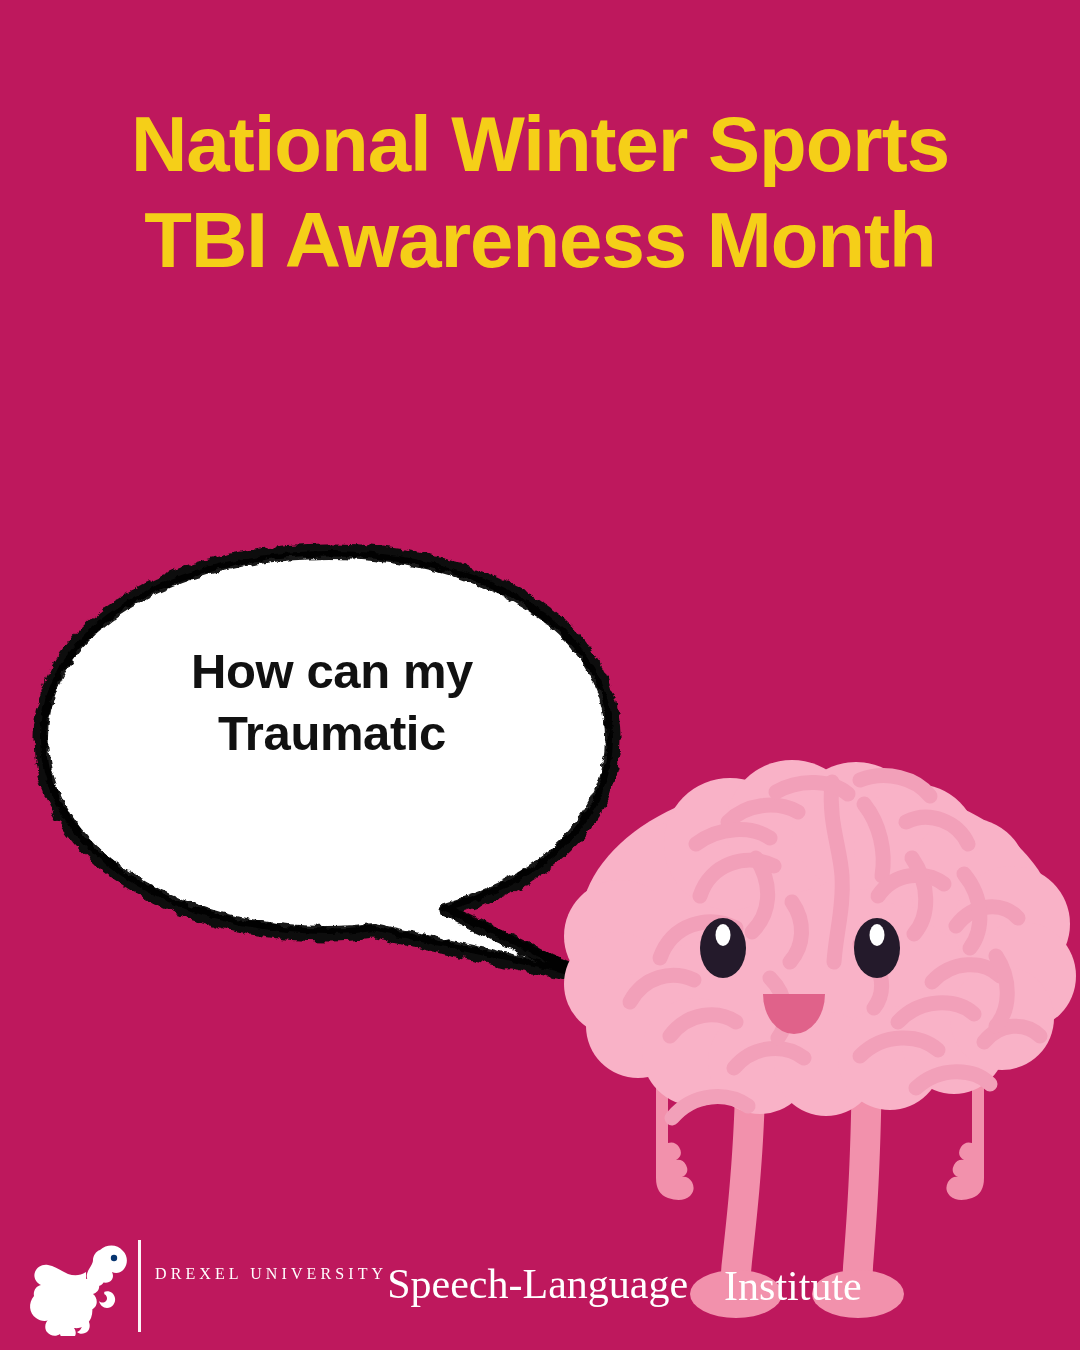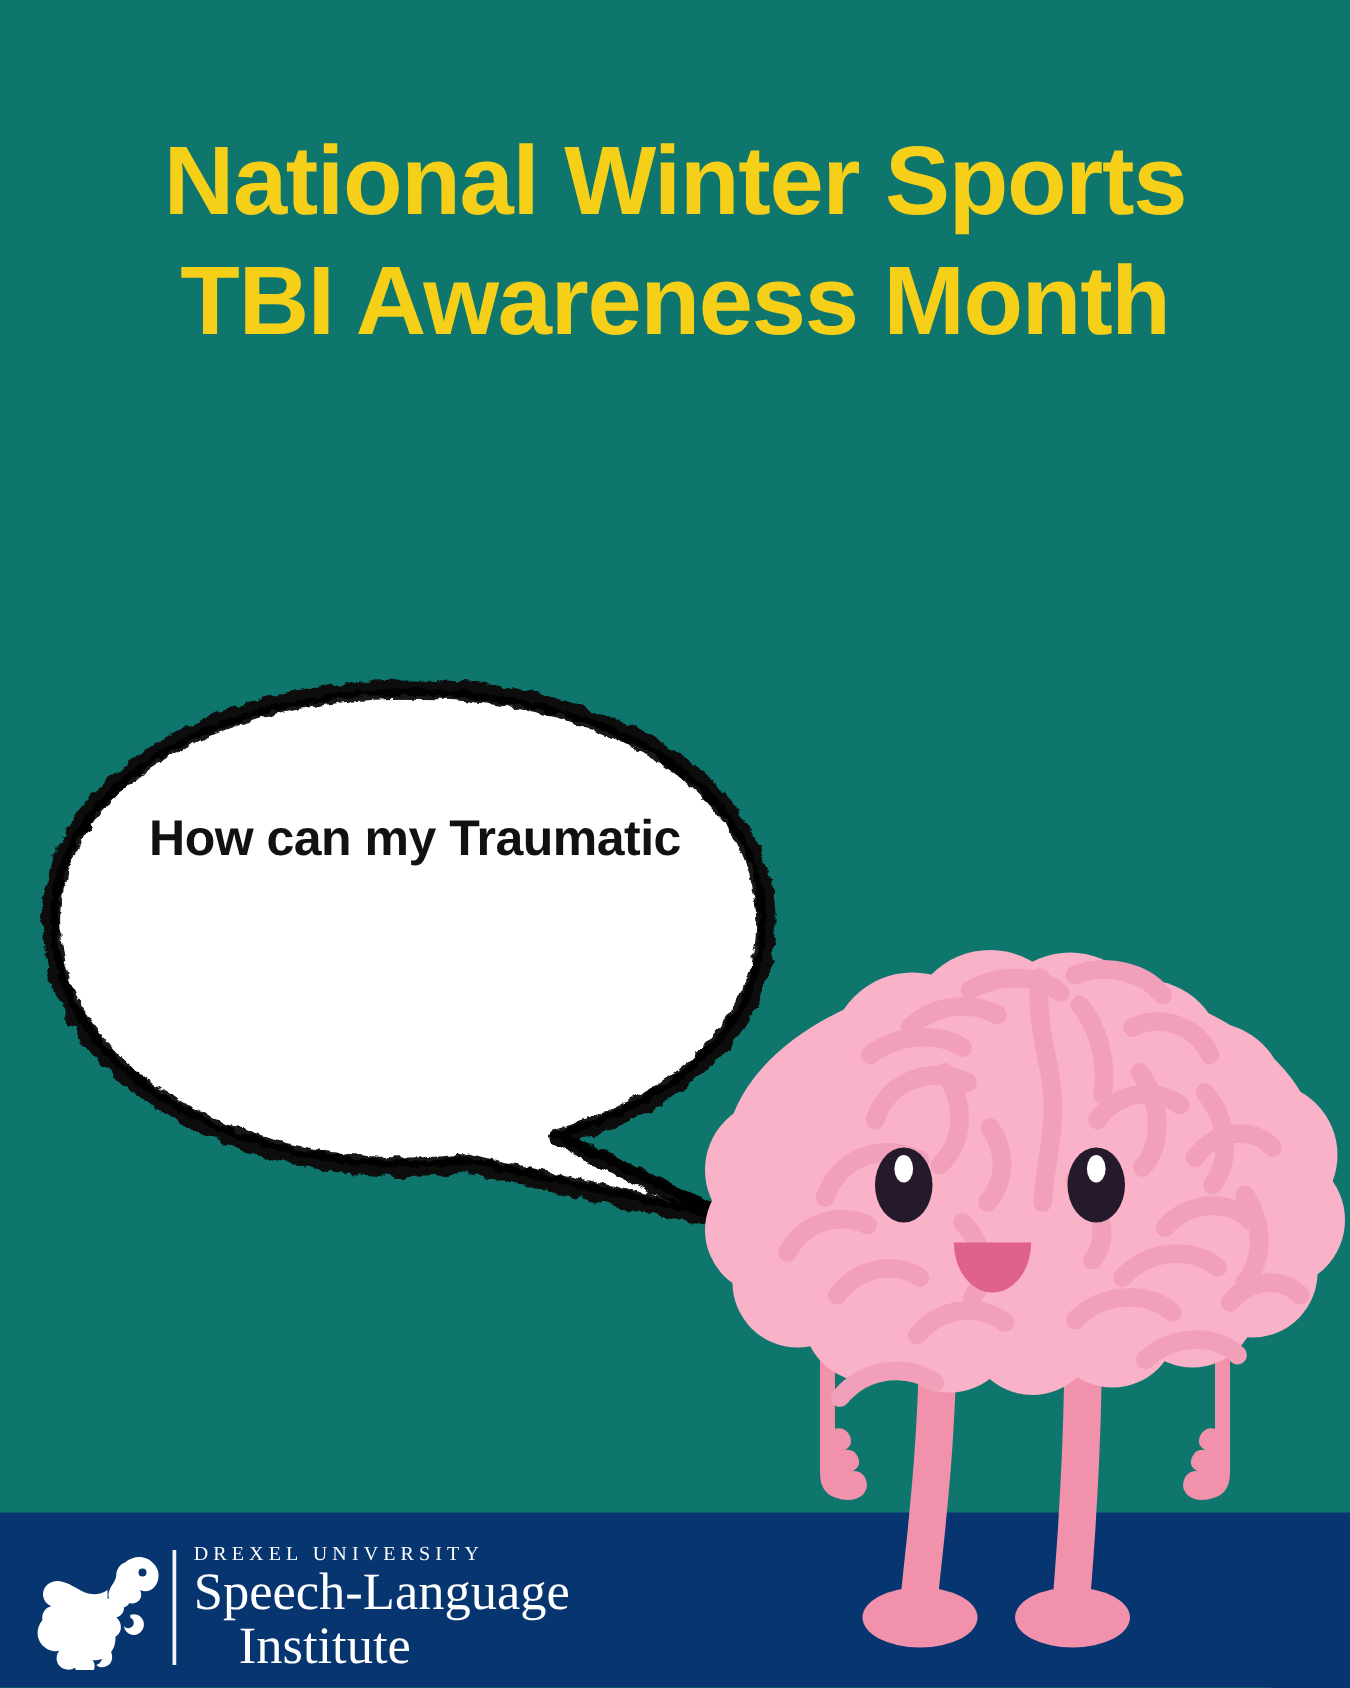--- a/index.html
+++ b/index.html
@@ -5,22 +5,22 @@
   html,body{margin:0;padding:0;}
   body{
     width:1080px;height:1350px;
     background:#073570;
     font-family:"Liberation Sans", sans-serif;
     overflow:hidden;
     position:relative;
   }
   #canvas{
     position:absolute;inset:0;
-    width:1080px;height:1210px;
-    background:#0f766e;
+    width:1080px;height:1350px;
+    background:#be185d;
   }
 
   
   .title-block{
     position:absolute;
     top:96px;left:0;width:1080px;
     text-align:center;
     pointer-events:none;
   }
   .title-line{
@@ -42,21 +42,21 @@
   }
   .bubble-svg{position:absolute;left:0;top:0;}
   .bubble-text{
     position:absolute;
     left:60px;top:112px;
     width:500px;
     text-align:center;
     color:#111111;
     font-family:"Liberation Sans", sans-serif;
     font-weight:bold;
-    font-size:40px;
+    font-size:49px;
     line-height:62px;
     letter-spacing:-0.4px;
   }
   .bubble-text .bl{display:block;}
 
   
   .brain-wrap{
     position:absolute;
     left:560px;top:726px;
     width:520px;height:624px;
@@ -67,21 +67,21 @@
     position:absolute;
     left:28px;top:1232px;
     width:480px;height:108px;
     display:flex;align-items:center;
   }
   .logo-dragon{width:104px;height:100px;flex:0 0 auto;}
   .logo-divider{
     width:3px;height:92px;background:#ffffff;
     margin:0 14px 0 6px;flex:0 0 auto;opacity:.95;
   }
-  .logo-text{display:flex;flex-direction:column;justify-content:center;}
+  .logo-text{display:flex;justify-content:center;}
   .logo-uni{
     color:#ffffff;
     font-family:"Liberation Serif", serif;
     font-size:16px;
     letter-spacing:4.1px;
     font-weight:normal;
     line-height:20px;
     white-space:nowrap;
   }
   .logo-name{

